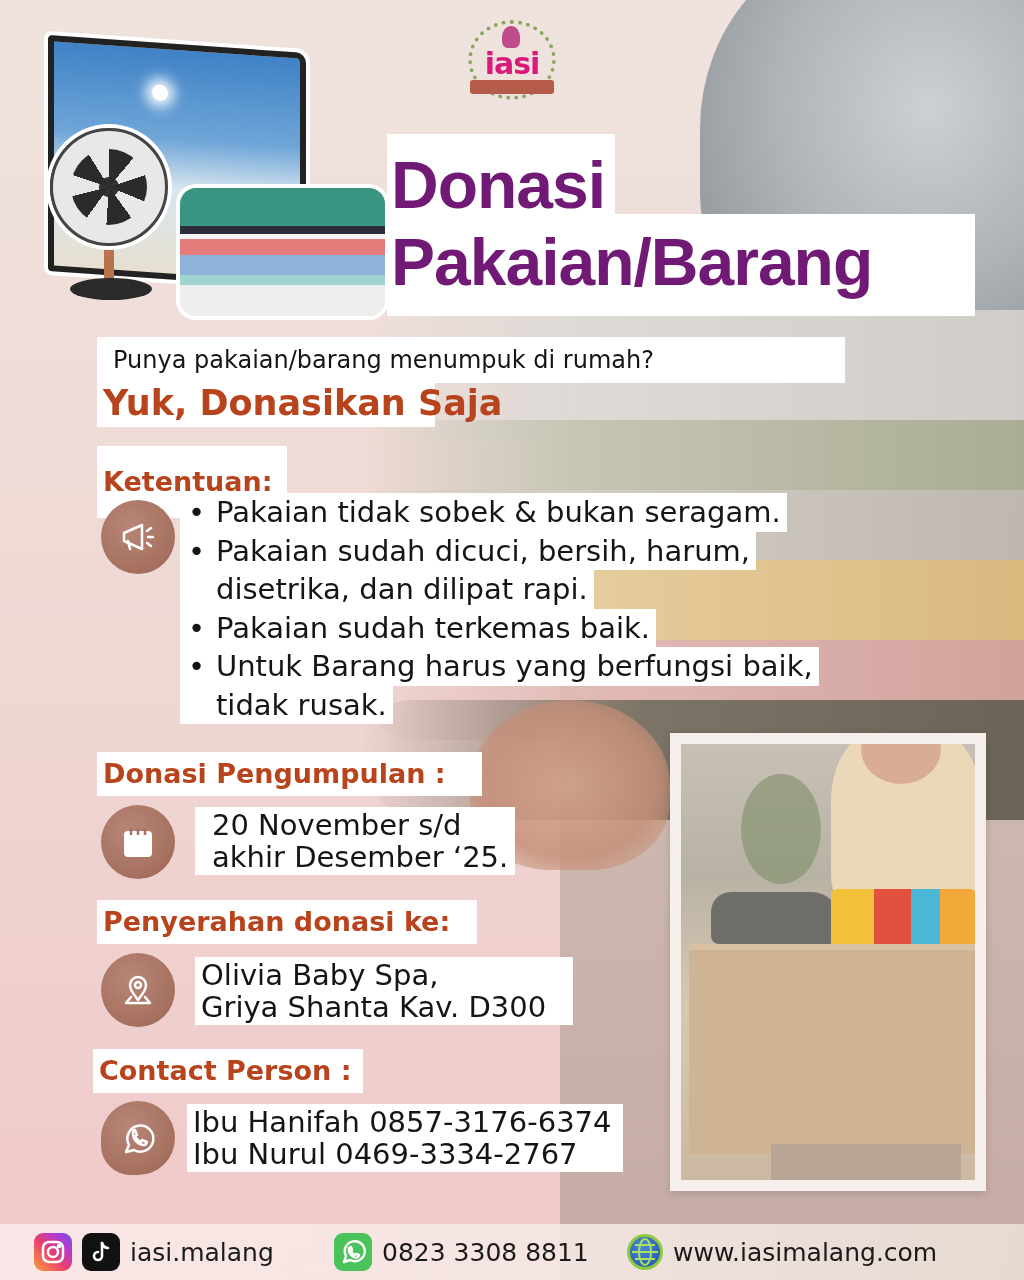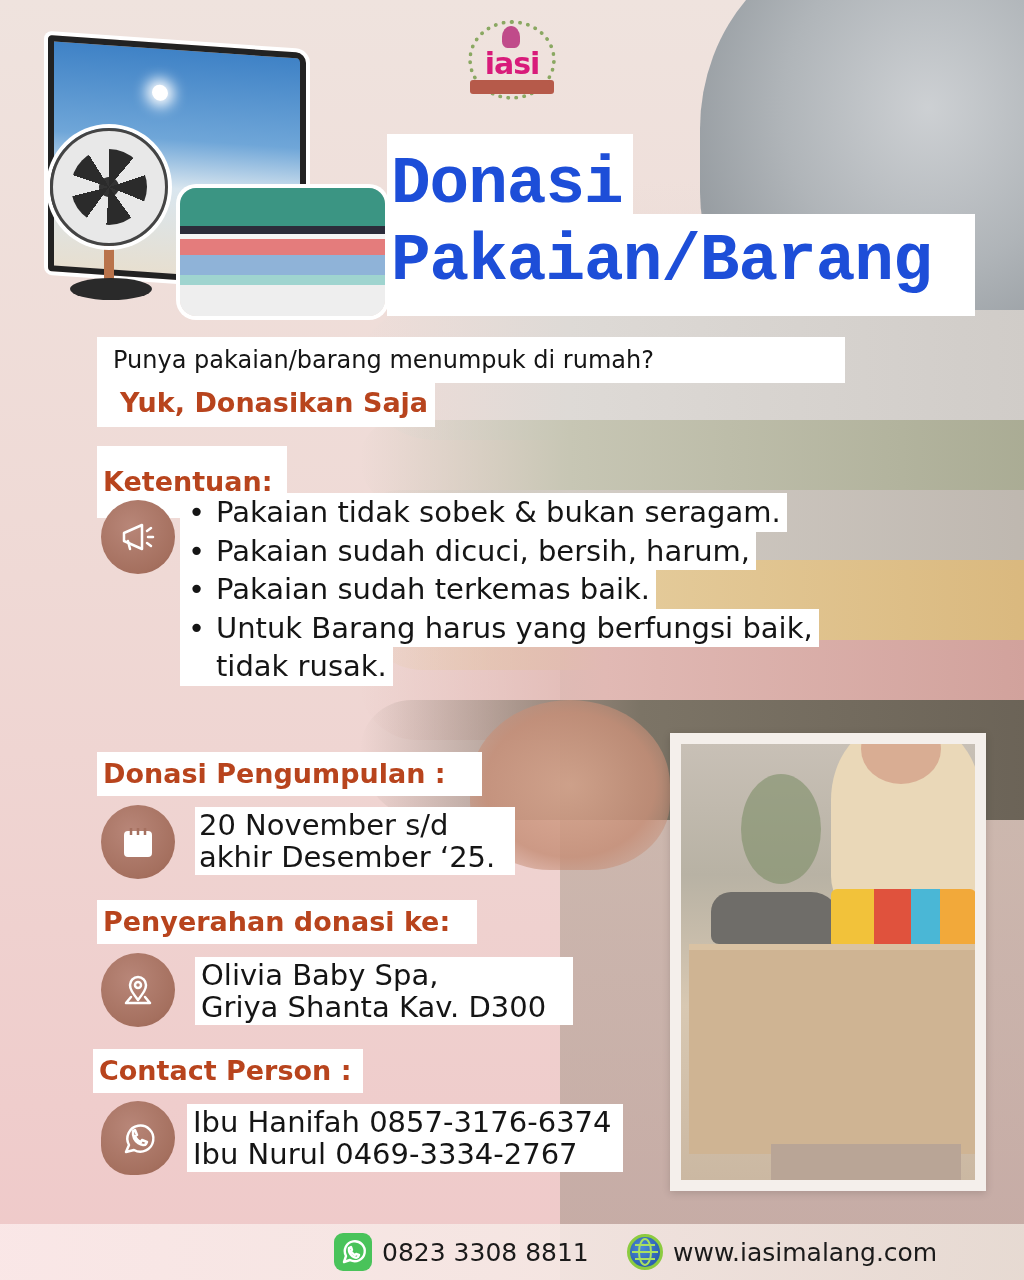--- a/index.html
+++ b/index.html
@@ -46,38 +46,38 @@
   .fan::before { content:""; position:absolute; left:18px; top:18px; width:76px; height:76px; border-radius:50%;
     background: conic-gradient(#2b2b2b 0 40deg, transparent 40deg 72deg, #2b2b2b 72deg 112deg, transparent 112deg 144deg, #2b2b2b 144deg 184deg, transparent 184deg 216deg, #2b2b2b 216deg 256deg, transparent 256deg 288deg, #2b2b2b 288deg 328deg, transparent 328deg 360deg); }
   .fan-pole { position:absolute; left:104px; top:244px; width:10px; height:40px; background:#b9734b; }
   .fan-base { position:absolute; left:70px; top:278px; width:82px; height:22px; border-radius:50%; background:#2a2a2a; }
   .stack { position:absolute; left:180px; top:188px; width:205px; height:128px; border-radius:16px;
     box-shadow:0 0 0 4px #fff; overflow:hidden;
     background: linear-gradient(180deg, #3b9583 0 30%, #2c2c3a 30% 36%, #f5f5f5 36% 40%, #e47c7c 40% 52%, #8fb3d8 52% 68%, #9fd4cf 68% 76%, #eeeeee 76% 100%); }
 
   
   .lbl { position:absolute; background:#ffffff; white-space:nowrap; }
-  .title { color:#1d4ed8; font-family:Liberation Mono, monospace; font-weight:bold; letter-spacing:-1px; }
+  .title { color:#701a75; font-family:Liberation Sans, sans-serif; font-weight:bold; letter-spacing:-1px; }
   .t1 { left:387px; top:134px; padding:8px 10px 0 4px; font-size:66px; line-height:86px; }
   .t2 { left:387px; top:214px; padding:0 4px 6px 4px; font-size:66px; line-height:96px; width:588px; }
   .body-txt { color:#151515; font-family:"DejaVu Sans", sans-serif; }
   .accent { color:#b8441d; font-family:"DejaVu Sans", sans-serif; font-weight:bold; }
 
   .q { left:97px; top:337px; padding:4px 16px; font-size:24px; line-height:38px; width:748px; }
-  .yuk { left:97px; top:379px; padding:4px 23px; font-size:27px; line-height:40px; width:338px; }
+  .yuk { left:97px; top:379px; padding:4px 6px; font-size:35px; line-height:40px; width:338px; }
   .ket { left:97px; top:446px; padding:16px 6px; font-size:27px; line-height:40px; width:190px; }
 
   .rules { position:absolute; left:180px; top:493px; }
   .rule-line { display:block; background:#fff; font-size:29px; line-height:38.5px; color:#151515;
     font-family:"DejaVu Sans", sans-serif; padding:0 6px 0 8px; width:max-content; white-space:nowrap; }
   .rule-line .bullet { display:inline-block; width:28px; }
   .rule-line.cont { padding-left:36px; }
 
   .periode { left:97px; top:752px; padding:2px 6px; font-size:27px; line-height:40px; width:385px; }
-  .date { left:195px; top:807px; padding:2px 4px; font-size:29px; line-height:32px; width:320px; }
+  .date { left:195px; top:807px; padding:2px 17px; font-size:29px; line-height:32px; width:320px; }
   .peny { left:97px; top:900px; padding:2px 6px; font-size:27px; line-height:40px; width:380px; }
   .addr { left:195px; top:957px; padding:2px 6px; font-size:29px; line-height:32px; width:378px; }
   .cp { left:93px; top:1049px; padding:2px 6px; font-size:27px; line-height:40px; width:270px; }
   .phones { left:187px; top:1104px; padding:2px 6px; font-size:29px; line-height:32px; width:436px; }
 
   
   .circ { position:absolute; width:74px; height:74px; border-radius:50%;
     background: radial-gradient(circle at 40% 35%, #b88678 0%, #a5705f 70%, #96604f 100%);
     display:flex; align-items:center; justify-content:center; }
   .circ svg { width:40px; height:40px; }
@@ -149,20 +149,21 @@
 <div class="circ" style="left:101px; top:500px;">
   <svg viewBox="0 0 40 40" fill="none" stroke="#fff" stroke-width="2.5" stroke-linecap="round" stroke-linejoin="round">
     <path d="M6 16 L24 8 L24 32 L6 24 Z"></path>
     <path d="M10 24 L12 32"></path>
     <path d="M29 14 L33 11 M30 20 L35 20 M29 26 L33 29"></path>
   </svg>
 </div>
 <div class="rules">
   <span class="rule-line"><span class="bullet">•</span><span>Pakaian tidak sobek &amp; bukan seragam.</span></span>
   <span class="rule-line"><span class="bullet">•</span><span>Pakaian sudah dicuci, bersih, harum,</span></span>
+  <span class="rule-line cont">disetrika, dan dilipat rapi.</span>
   <span class="rule-line"><span class="bullet">•</span><span>Pakaian sudah terkemas baik.</span></span>
   <span class="rule-line"><span class="bullet">•</span><span>Untuk Barang harus yang berfungsi baik,</span></span>
   <span class="rule-line cont">tidak rusak.</span>
 </div>
 
 <div class="lbl accent periode">Donasi Pengumpulan :</div>
 <div class="circ" style="left:101px; top:805px;">
   <svg viewBox="0 0 40 40" fill="#fff" stroke="#fff" stroke-width="2">
     <rect x="7" y="10" width="26" height="24" rx="3"></rect>
     <path d="M13 6 L13 13 M20 6 L20 13 M27 6 L27 13" stroke="#a5705f" stroke-width="2.5"></path>
@@ -204,20 +205,36 @@
     <div class="p-scarf"></div>
     <div class="p-face"></div>
     <div class="p-shoes"></div>
     <div class="p-toys"></div>
     <div class="p-box"></div>
     <div class="p-skirt"></div>
   </div>
 </div>
 
 <div class="footer">
+  <div class="f-item" style="left:34px;">
+    <div class="sq ig">
+      <svg width="26" height="26" viewBox="0 0 26 26" fill="none" stroke="#fff" stroke-width="2.5">
+          <rect x="3" y="3" width="20" height="20" rx="6"></rect>
+          <circle cx="13" cy="13" r="5"></circle>
+          <circle cx="19" cy="7" r="1" fill="#fff"></circle>
+        </svg>
+    </div>
+    <div class="sq tt">
+      <svg width="24" height="24" viewBox="0 0 24 24" fill="none" stroke="#fff" stroke-width="2.6" stroke-linecap="round">
+          <path d="M13 3 L13 16 A4 4 0 1 1 9 12"></path>
+          <path d="M13 3 C14 6 16 8 19 8"></path>
+        </svg>
+    </div>
+    <span class="f-text">iasi.malang</span>
+  </div>
   <div class="f-item" style="left:334px;">
     <div class="sq wa">
       <svg width="28" height="28" viewBox="0 0 28 28" fill="none" stroke="#fff" stroke-width="2.4" stroke-linecap="round" stroke-linejoin="round">
           <path d="M5 24 L7 18 A10 10 0 1 1 11 22 Z"></path>
           <path d="M10 10 L12 9 L13 12 L12 13 C13 15 14 16 16 17 L17 16 L20 17 L19 19 C17 21 9 18 10 10 Z"></path>
         </svg>
     </div>
     <span class="f-text">0823 3308 8811</span>
   </div>
   <div class="f-item" style="left:627px;">

